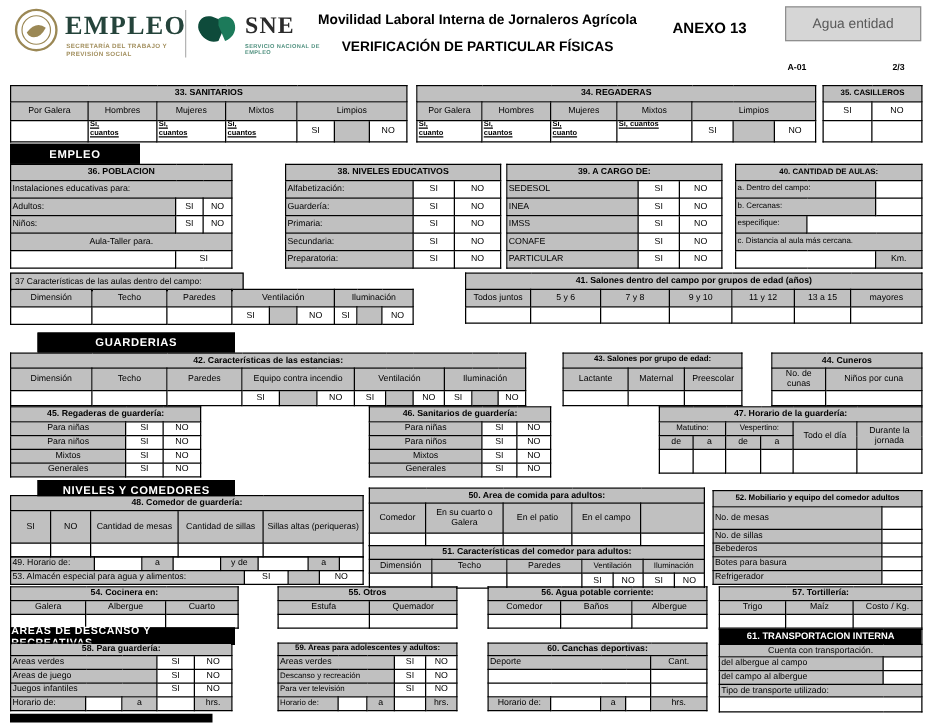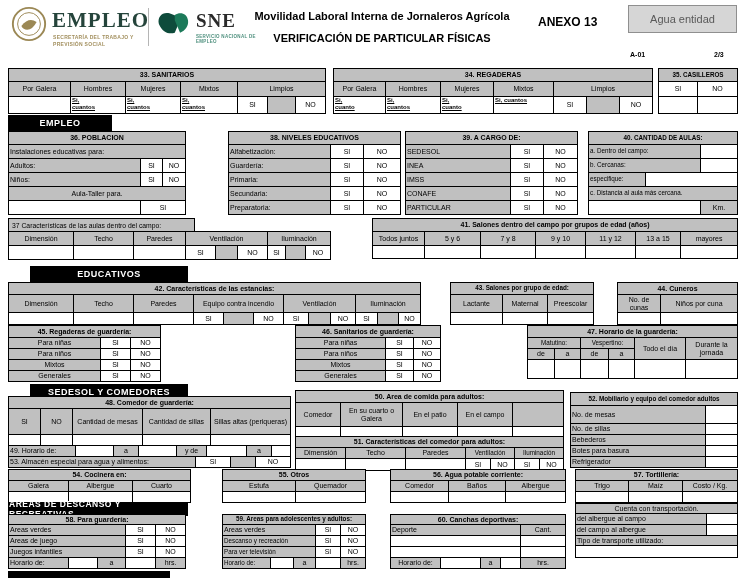--- a/index.html
+++ b/index.html
@@ -371,21 +371,21 @@
           <td class="w"></td>
           <td class="w"></td>
           <td class="w"></td>
           <td class="w"></td>
           <td class="w"></td>
         </tr>
 </tbody>
     </table>
   </div>
 
-<div class="abs bar" style="left:30px;top:266px;width:156px;height:14px">EDUCATIVOS</div>
+<div class="abs bar" style="left:30px;top:266px;width:156px;height:14px">GUARDERIAS</div>
 
 <div class="abs" style="left:8px;top:282px">
 <table style="width:412px">
       <colgroup>
         <col style="width:65px">
         <col style="width:60px">
         <col style="width:60px">
         <col style="width:30px">
         <col style="width:30px">
         <col style="width:30px">
@@ -574,21 +574,21 @@
           <td class="w"></td>
           <td class="w"></td>
           <td class="w"></td>
           <td class="w"></td>
           <td class="w"></td>
         </tr>
 </tbody>
     </table>
   </div>
 
-<div class="abs bar" style="left:30px;top:384px;width:156px;height:13px">SEDESOL Y COMEDORES</div>
+<div class="abs bar" style="left:30px;top:384px;width:156px;height:13px">NIVELES Y COMEDORES</div>
 
 <div class="abs" style="left:8px;top:396px">
 <table style="width:282px">
       <colgroup>
         <col style="width:32px">
         <col style="width:32px">
         <col style="width:70px">
         <col style="width:68px">
         <col style="width:80px">
       </colgroup>
@@ -973,20 +973,23 @@
     </table>
   </div>
 
 <div class="abs" style="left:575px;top:503px">
 <table style="width:162px">
       <colgroup>
         <col style="width:131px">
         <col style="width:31px">
       </colgroup>
 <tbody>
+        <tr style="height:12px">
+          <td colspan="2" class="bk">61. TRANSPORTACION INTERNA</td>
+        </tr>
 <tr style="height:10px">
           <td colspan="2" class="g">Cuenta con transportación.</td>
         </tr>
 <tr style="height:11px">
           <td class="g L">del albergue al campo</td>
           <td class="w"></td>
         </tr>
 <tr style="height:11px">
           <td class="g L">del campo al albergue</td>
           <td class="w"></td>

